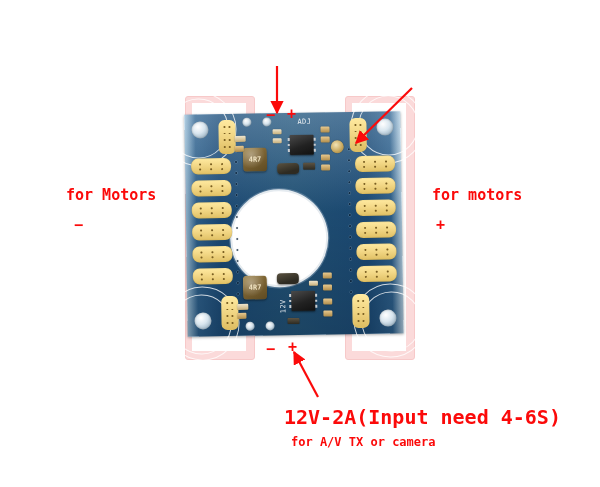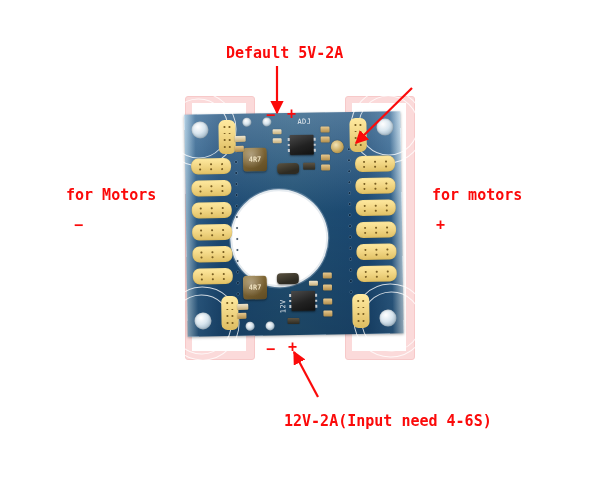--- a/index.html
+++ b/index.html
@@ -144,21 +144,21 @@
     position:absolute;
     color:#fb0a0a;
     white-space:nowrap;
     font-family:"DejaVu Sans Mono","Liberation Mono",monospace;
     font-weight:bold;
   }
   .t-default{font-size:15px;}
   .t-adj{font-size:15px;}
   .t-motorsL{font-size:15px;}
   .t-motorsR{font-size:15px;}
-  .t-12v{font-size:15px;margin-top:7px;}
+  .t-12v{font-size:20px;}
   .t-av{font-size:12px;}
   .sign{font-size:15px;font-weight:bold;}
   svg.arrows{position:absolute;left:0;top:0;width:600px;height:487px;overflow:visible;pointer-events:none;}
 </style>
 </head>
 <body>
 
 <div id="stage">
 
   <div class="hl-bar" style="left:185px;top:96px;width:68px;height:262px;"></div>
@@ -413,29 +413,29 @@
     <defs>
       <marker id="ah" markerWidth="7" markerHeight="7" refX="5.4" refY="3" orient="auto">
         <path d="M0,0 L6,3 L0,6 Z" fill="#fb0a0a"></path>
       </marker>
     </defs>
     <line x1="277" y1="66" x2="277" y2="113" stroke="#fb0a0a" stroke-width="2.2" marker-end="url(#ah)"></line>
     <line x1="412" y1="88" x2="356" y2="143" stroke="#fb0a0a" stroke-width="2.2" marker-end="url(#ah)"></line>
     <line x1="318" y1="397" x2="294" y2="352" stroke="#fb0a0a" stroke-width="2.2" marker-end="url(#ah)"></line>
   </svg>
 
-  <div class="ann t-default" style="left:226px;top:44px;">Default 5V-2A</div>
 
   <div class="ann sign" style="left:266px;top:106px;">−</div>
   <div class="ann sign" style="left:287px;top:105px;">+</div>
 
   <div class="ann t-motorsL" style="left:66px;top:186px;">for Motors</div>
   <div class="ann sign" style="left:74px;top:216px;">−</div>
 
   <div class="ann t-motorsR" style="left:432px;top:186px;">for motors</div>
   <div class="ann sign" style="left:436px;top:216px;">+</div>
 
   <div class="ann sign" style="left:266px;top:340px;">−</div>
   <div class="ann sign" style="left:288px;top:338px;">+</div>
 
   <div class="ann t-12v" style="left:284px;top:405px;">12V-2A(Input need 4-6S)</div>
+  <div class="ann t-av" style="left:291px;top:435px;">for A/V TX or camera</div>
 
 </div>
 
 </body></html>

